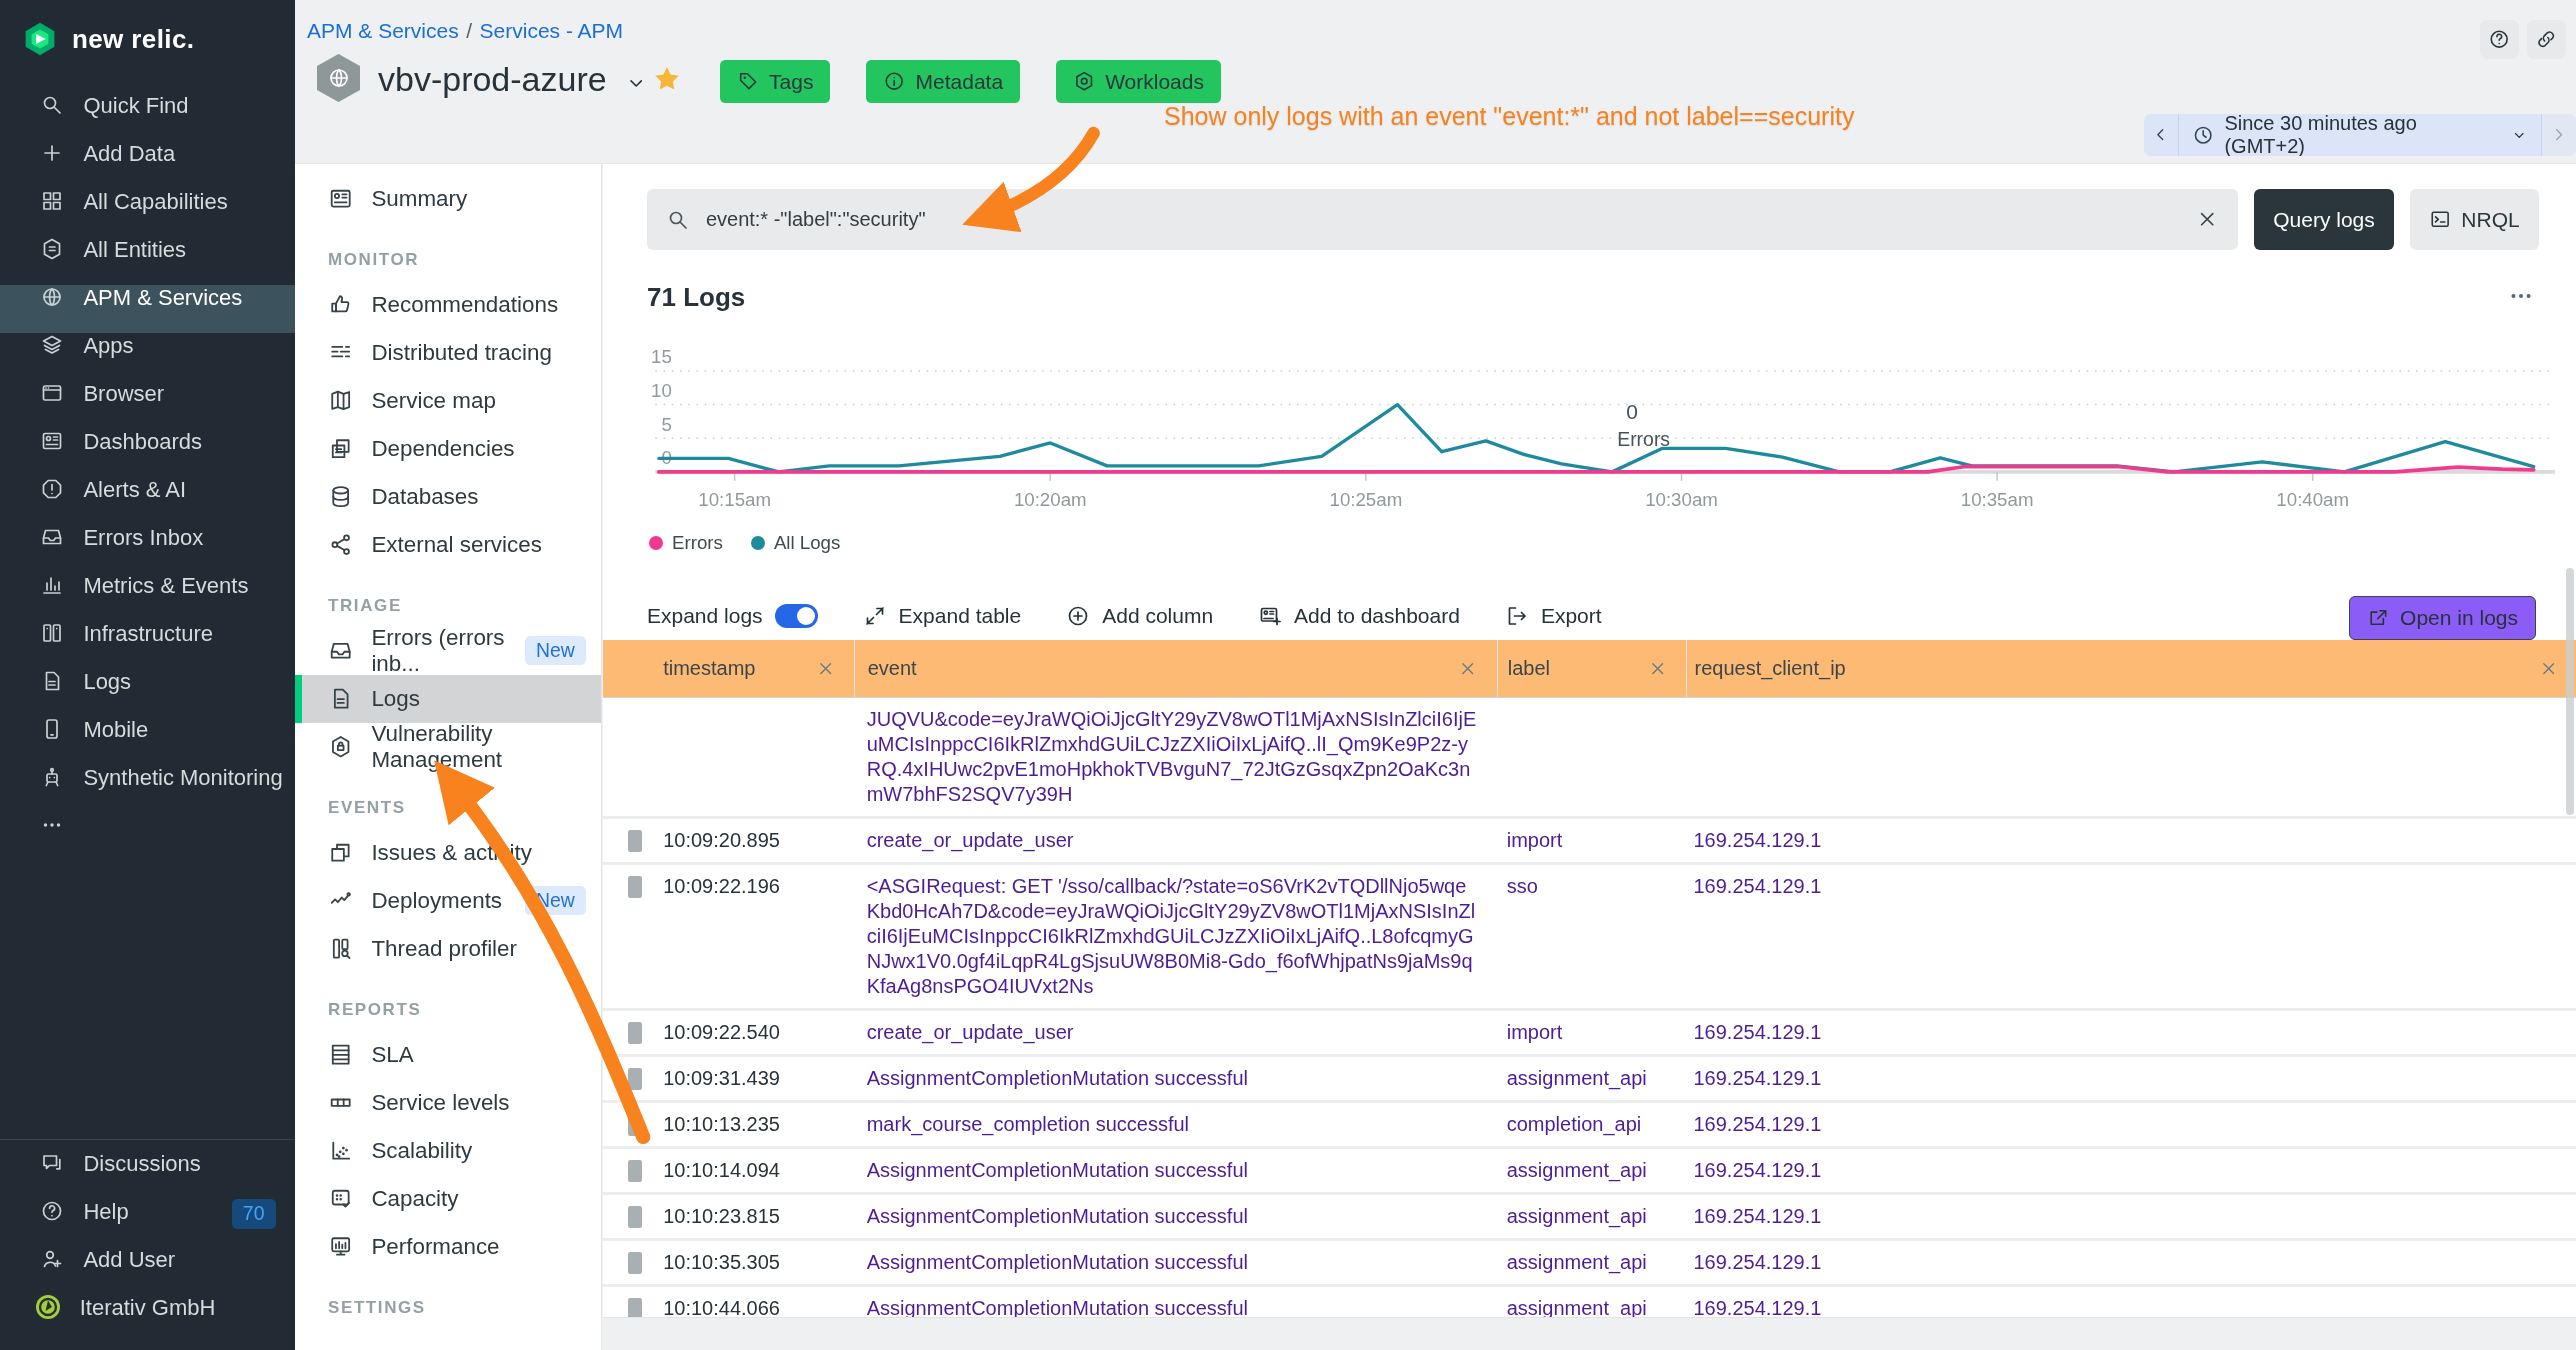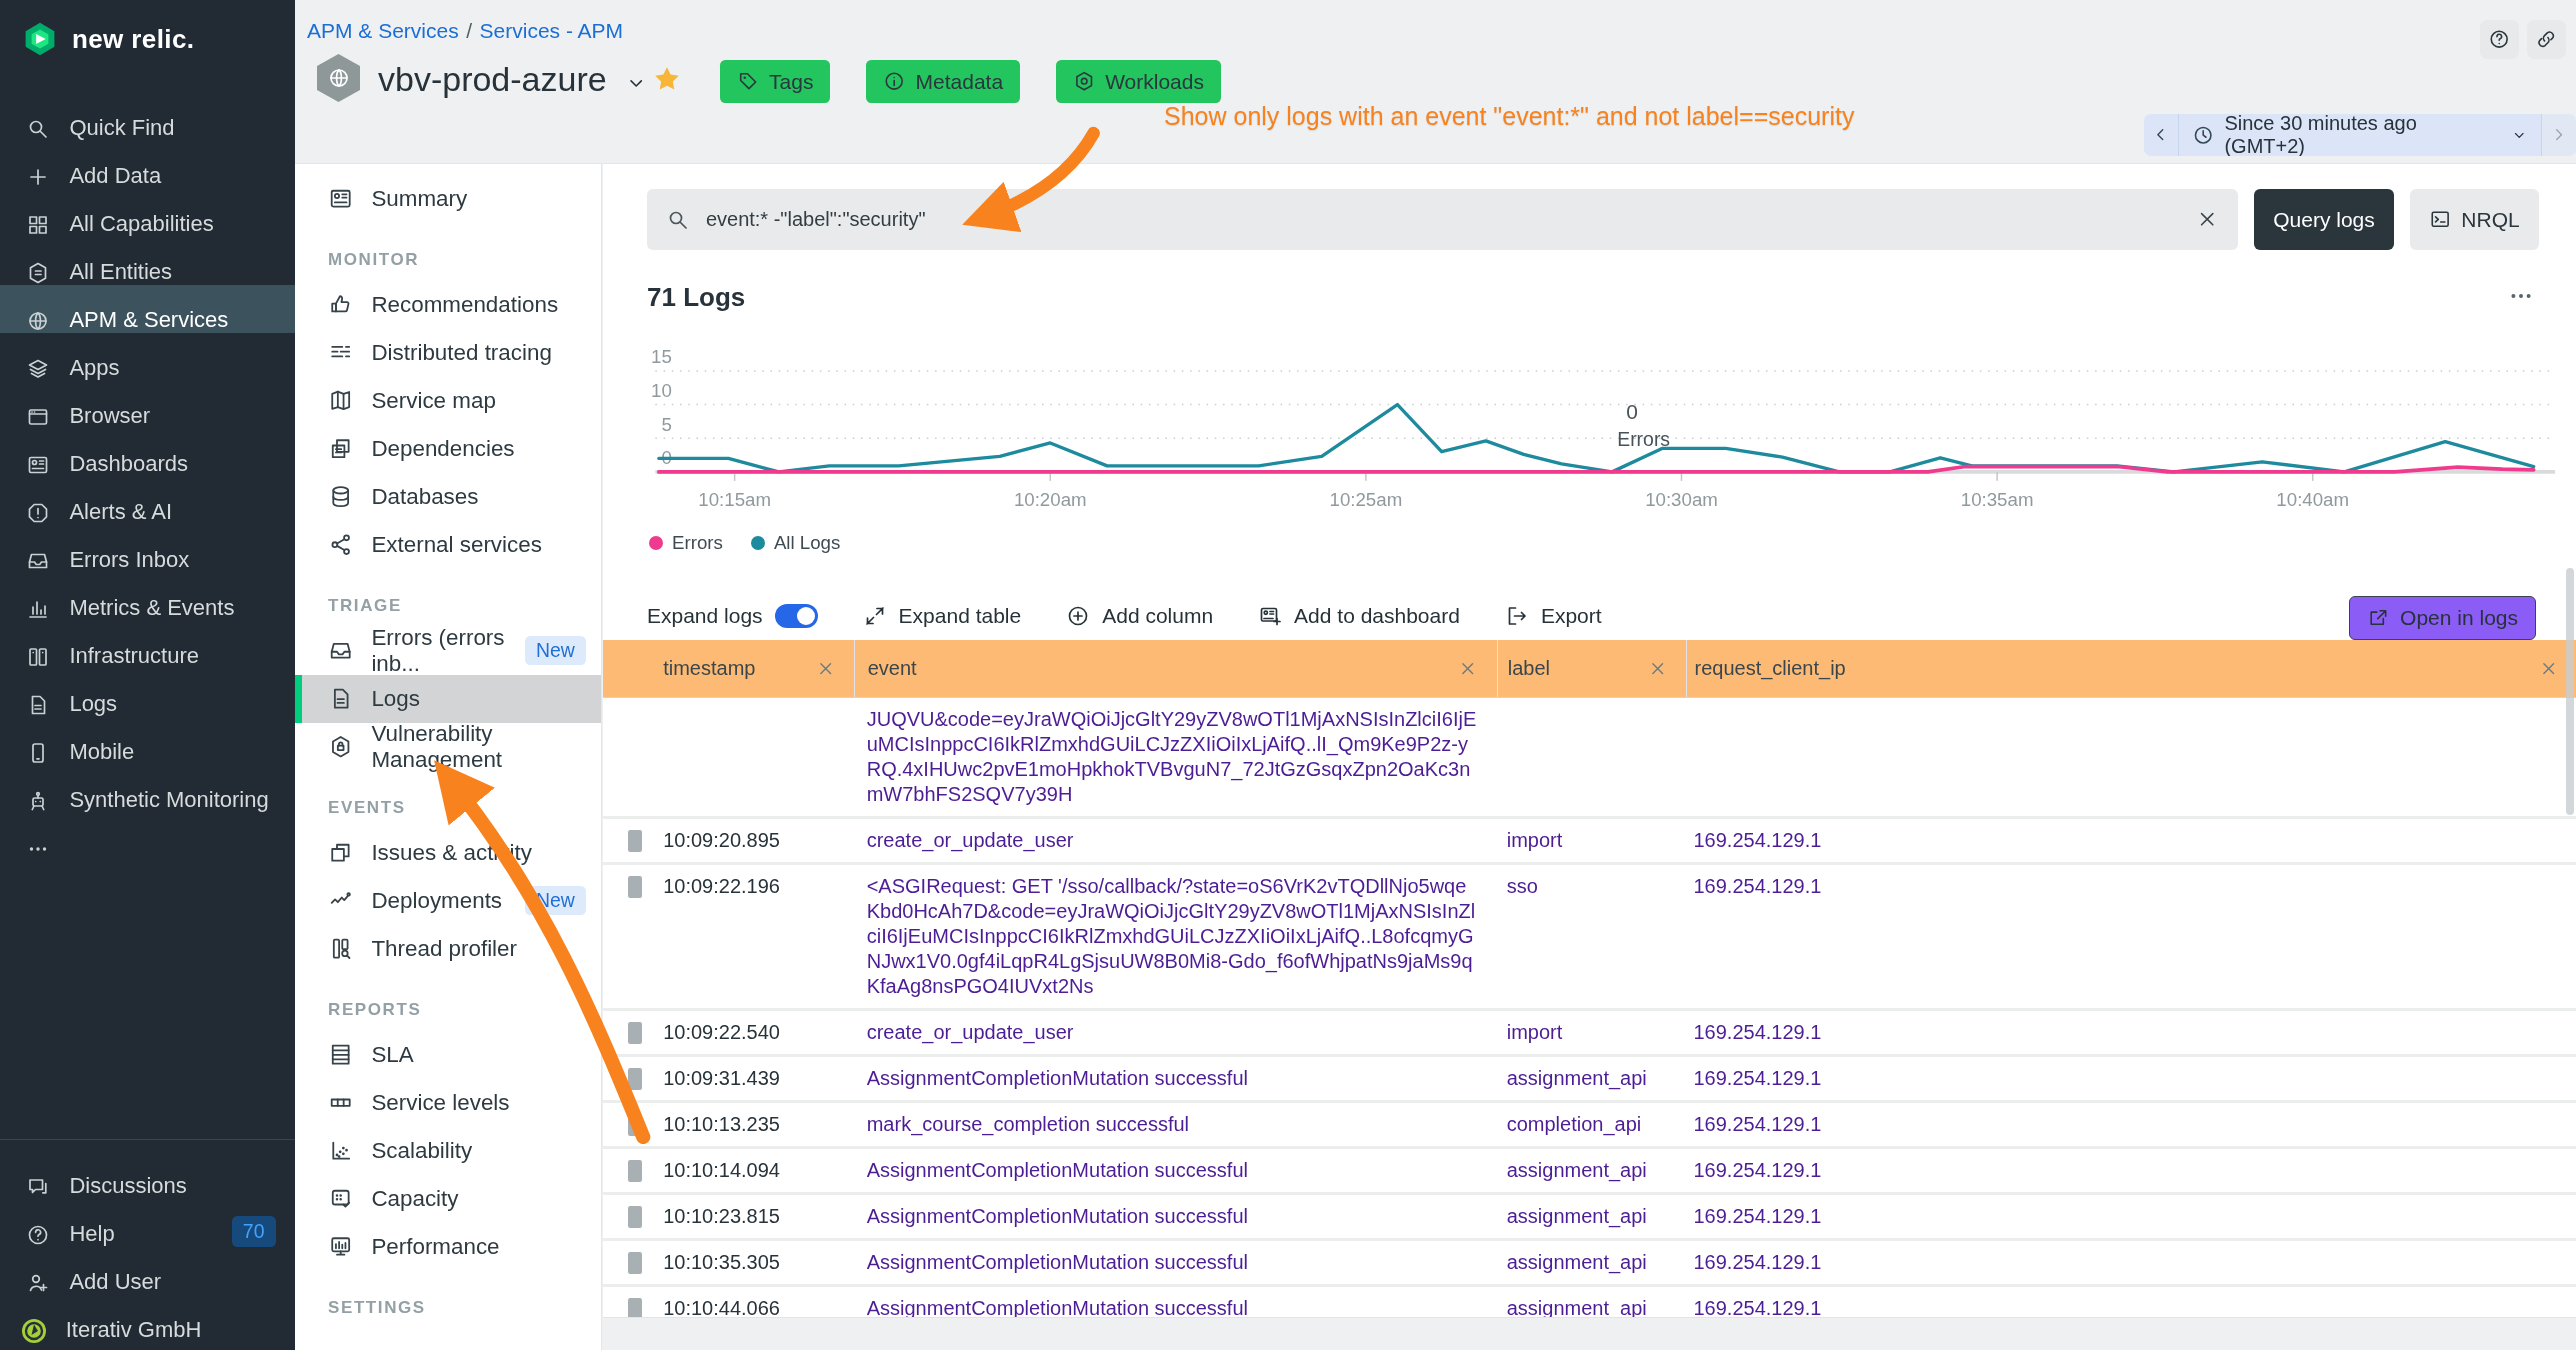--- a/index.html
+++ b/index.html
@@ -7,21 +7,21 @@
        font-family:"Liberation Sans",sans-serif;color:#27323a}
   .ic{display:inline-block;flex:none}
   .ic svg{width:100%;height:100%;display:block}
 
   
   #gnav{position:absolute;left:0;top:0;bottom:0;width:295px;background:#222b33;color:#d6dbdc;z-index:6}
   .gn-logo{display:flex;align-items:center;gap:13.5px;padding:21px 0 0 22.4px}
   .gn-logo .ic{width:36px;height:36px}
   .gn-logo-text{color:#fff;font-size:26px;font-weight:bold;letter-spacing:0.4px}
   #gn-list{position:absolute;top:93px;left:0;right:0}
-  .gn-item{height:48px;display:flex;align-items:flex-end;gap:19.4px;padding-left:26px;font-size:22px;cursor:pointer}
+  .gn-item{height:48px;display:flex;align-items:flex-start;gap:19.4px;padding-left:40px;font-size:22px;cursor:pointer}
   .gn-item .ic{width:24px;height:24px;color:#c8d1d3}
   .gn-item.sel{background:#3c525c;color:#fff}
   .gn-badge{margin-left:auto;margin-right:19.4px;background:#174a7c;color:#41a3fe;font-size:19.4px;
             padding:3.7px 11.2px;border-radius:5.2px}
   #gn-footer{position:absolute;left:0;right:0;top:1139px;border-top:0.7px solid #3a454c;padding-top:10.5px}
   .gn-avatar{width:31px;height:31px;border-radius:50%;background:#a6ce39;margin-left:-3.7px}
 
   
   #enav{position:absolute;left:295px;top:163px;bottom:0;width:307px;background:#fff;
         border-right:0.7px solid #e4e6e7;border-top:0.7px solid #e4e6e7;overflow:hidden;

